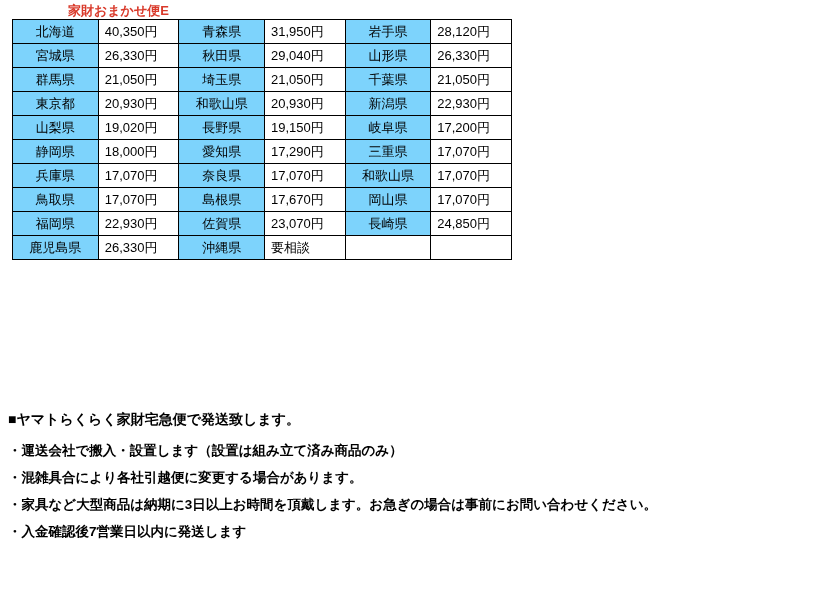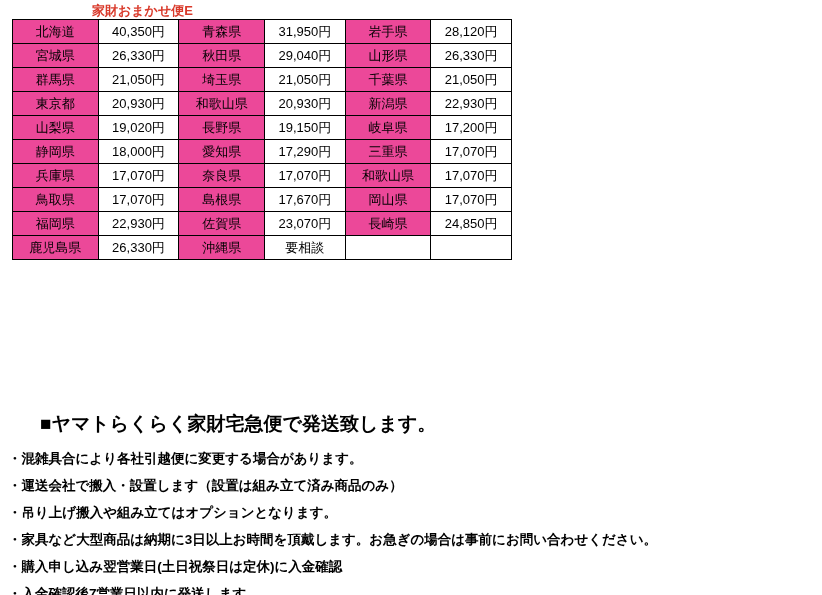--- a/index.html
+++ b/index.html
@@ -22,69 +22,67 @@
   }
   .title-line {
     position: absolute;
     left: 68px;
     top: 2px;
     font-size: 13px;
     color: #d93a2b;
     font-weight: bold;
     letter-spacing: 0px;
     white-space: nowrap;
-    margin-left: 24px;
   }
   table.price-table {
     position: absolute;
     left: 12px;
     top: 19px;
     border-collapse: collapse;
     table-layout: fixed;
     width: 500px;
   }
   table.price-table td {
     border: 1px solid #000000;
     height: 24px;
     font-size: 13px;
     padding: 0 6px;
     box-sizing: border-box;
   }
   td.pref {
-    background: #ec4899;
+    background: #7dd3fc;
     text-align: center;
     width: 85px;
     font-size: 13.5px;
     margin-left: 16px;
   }
   td.price {
     background: #ffffff;
-    text-align: center;
+    text-align: left;
     width: 80px;
     font-size: 13px;
   }
   td.price.note {
-    text-align: center;
+    text-align: left;
   }
   td.empty {
     background: #ffffff;
     border: none;
   }
   .notes {
     position: absolute;
     left: 8px;
     top: 411px;
     width: 800px;
   }
   .note-head {
-    font-size: 19px;
+    font-size: 14px;
     font-weight: bold;
     margin-bottom: 13px;
     white-space: nowrap;
-    margin-left: 32px;
   }
   .note-line {
     font-size: 13.5px;
     font-weight: bold;
     margin-bottom: 9px;
     white-space: nowrap;
   }
 </style>
 </head>
 <body>
@@ -173,22 +171,20 @@
         <td class="pref">沖縄県</td>
         <td class="price note">要相談</td>
         <td class="empty"></td>
         <td class="empty"></td>
       </tr>
     </tbody>
   </table>
 
   <div class="notes">
     <div class="note-head">■ヤマトらくらく家財宅急便で発送致します。</div>
+    <div class="note-line">・運送会社で搬入・設置します（設置は組み立て済み商品のみ）</div>
     <div class="note-line">・混雑具合により各社引越便に変更する場合があります。</div>
-    <div class="note-line">・運送会社で搬入・設置します（設置は組み立て済み商品のみ）</div>
-    <div class="note-line">・吊り上げ搬入や組み立てはオプションとなります。</div>
     <div class="note-line">・家具など大型商品は納期に3日以上お時間を頂戴します。お急ぎの場合は事前にお問い合わせください。</div>
-    <div class="note-line">・購入申し込み翌営業日(土日祝祭日は定休)に入金確認</div>
     <div class="note-line">・入金確認後7営業日以内に発送します</div>
 
   </div>
 
 </div>
 
 </body></html>

